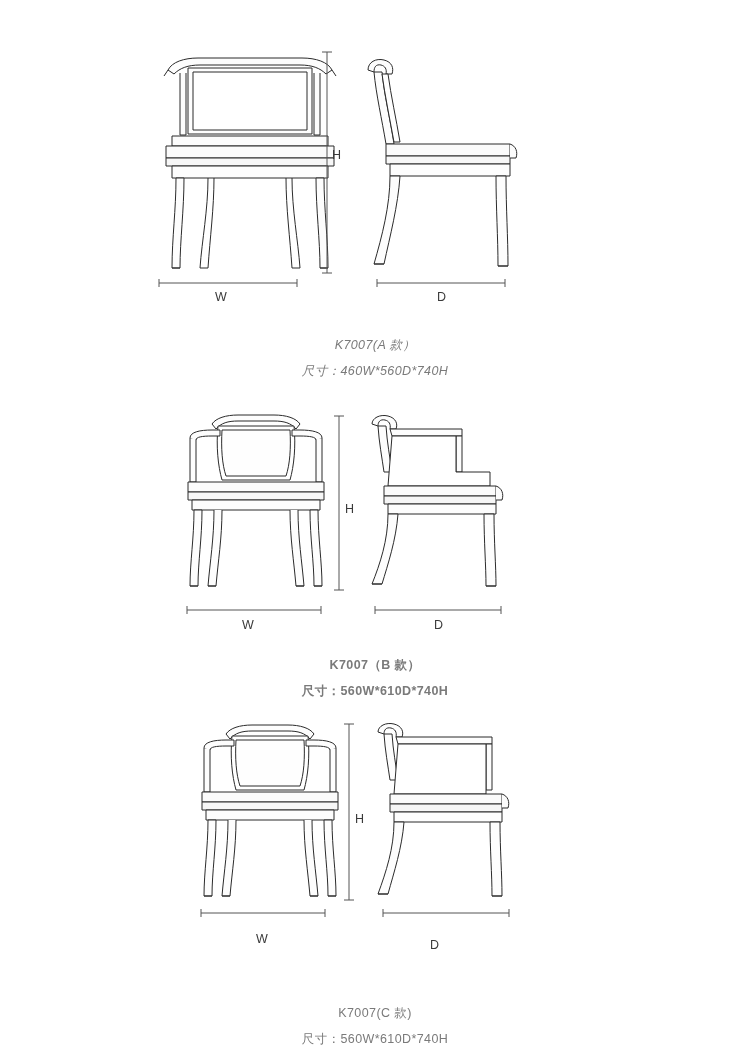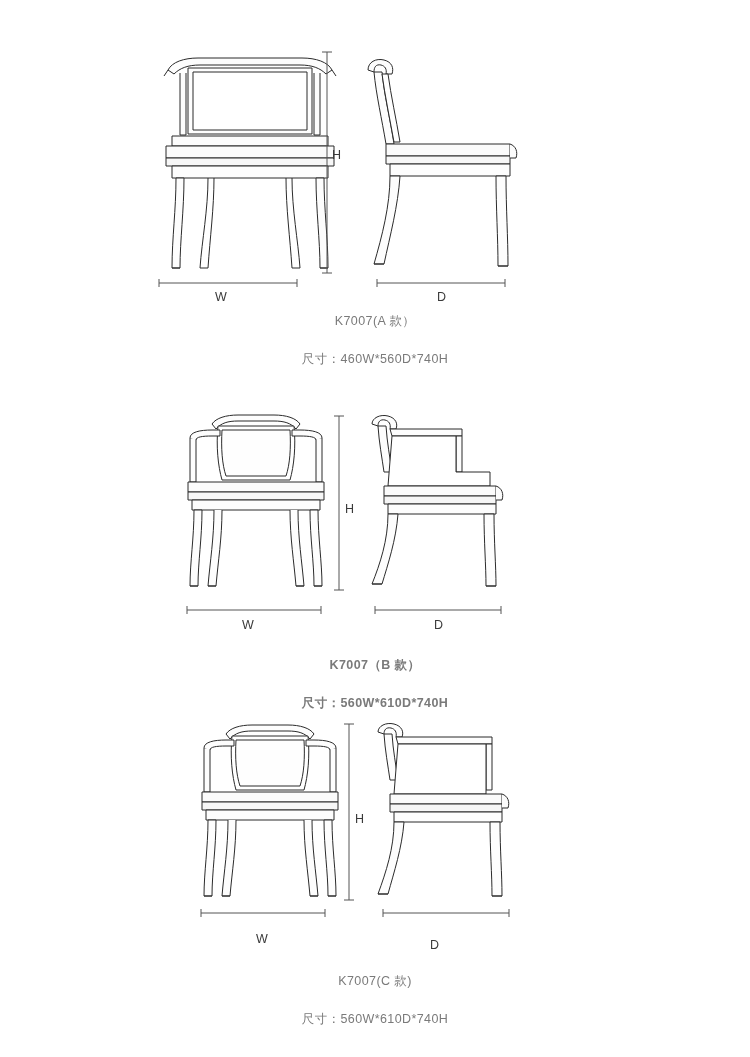--- a/index.html
+++ b/index.html
@@ -33,21 +33,21 @@
     color: #7a7a7a;
     font-size: 12.5px;
     letter-spacing: 0.4px;
     line-height: 1.45;
   }
   .caption .model {
     display: block;
   }
   .caption .dims {
     display: block;
-    margin-top: 20px;
+    margin-top: 8px;
   }
   .dim-label {
     position: absolute;
     font-size: 12.5px;
     color: #3a3a3a;
   }
   .caption-block {
     position: absolute;
     width: 750px;
     text-align: center;
@@ -132,21 +132,21 @@
     <div class="dim-label" style="left:215px; top:290px;">W</div>
 
     <div class="draw-wrap" style="left:376px; top:278px;">
       <svg width="130" height="10" viewBox="0 0 130 10" stroke="#555" stroke-width="1">
         <path d="M1 5 L129 5"></path>
         <path d="M1 1 L1 9 M129 1 L129 9"></path>
       </svg>
     </div>
     <div class="dim-label" style="left:437px; top:290px;">D</div>
 
-    <div class="caption-block caption" style="top:312px;">
+    <div class="caption-block caption" style="top:336px;font-style:italic;">
       <span class="model">K7007(A 款）</span>
       <span class="dims">尺寸：460W*560D*740H</span>
     </div>
   </div>
 
   <div class="variant">
 
     <div class="draw-wrap" style="left:176px; top:408px;">
       <svg width="160" height="185" viewBox="0 0 160 185" fill="none" stroke="#2b2b2b" stroke-width="1" stroke-linejoin="round">
 
@@ -286,19 +286,19 @@
     <div class="dim-label" style="left:256px; top:932px;">W</div>
 
     <div class="draw-wrap" style="left:382px; top:908px;">
       <svg width="128" height="10" viewBox="0 0 128 10" stroke="#555" stroke-width="1">
         <path d="M1 5 L127 5"></path>
         <path d="M1 1 L1 9 M127 1 L127 9"></path>
       </svg>
     </div>
     <div class="dim-label" style="left:430px; top:938px;">D</div>
 
-    <div class="caption-block caption" style="top:972px;">
+    <div class="caption-block caption" style="top:1004px;">
       <span class="model">K7007(C 款)</span>
       <span class="dims">尺寸：560W*610D*740H</span>
     </div>
   </div>
 
 </div>
 
 </body></html>

